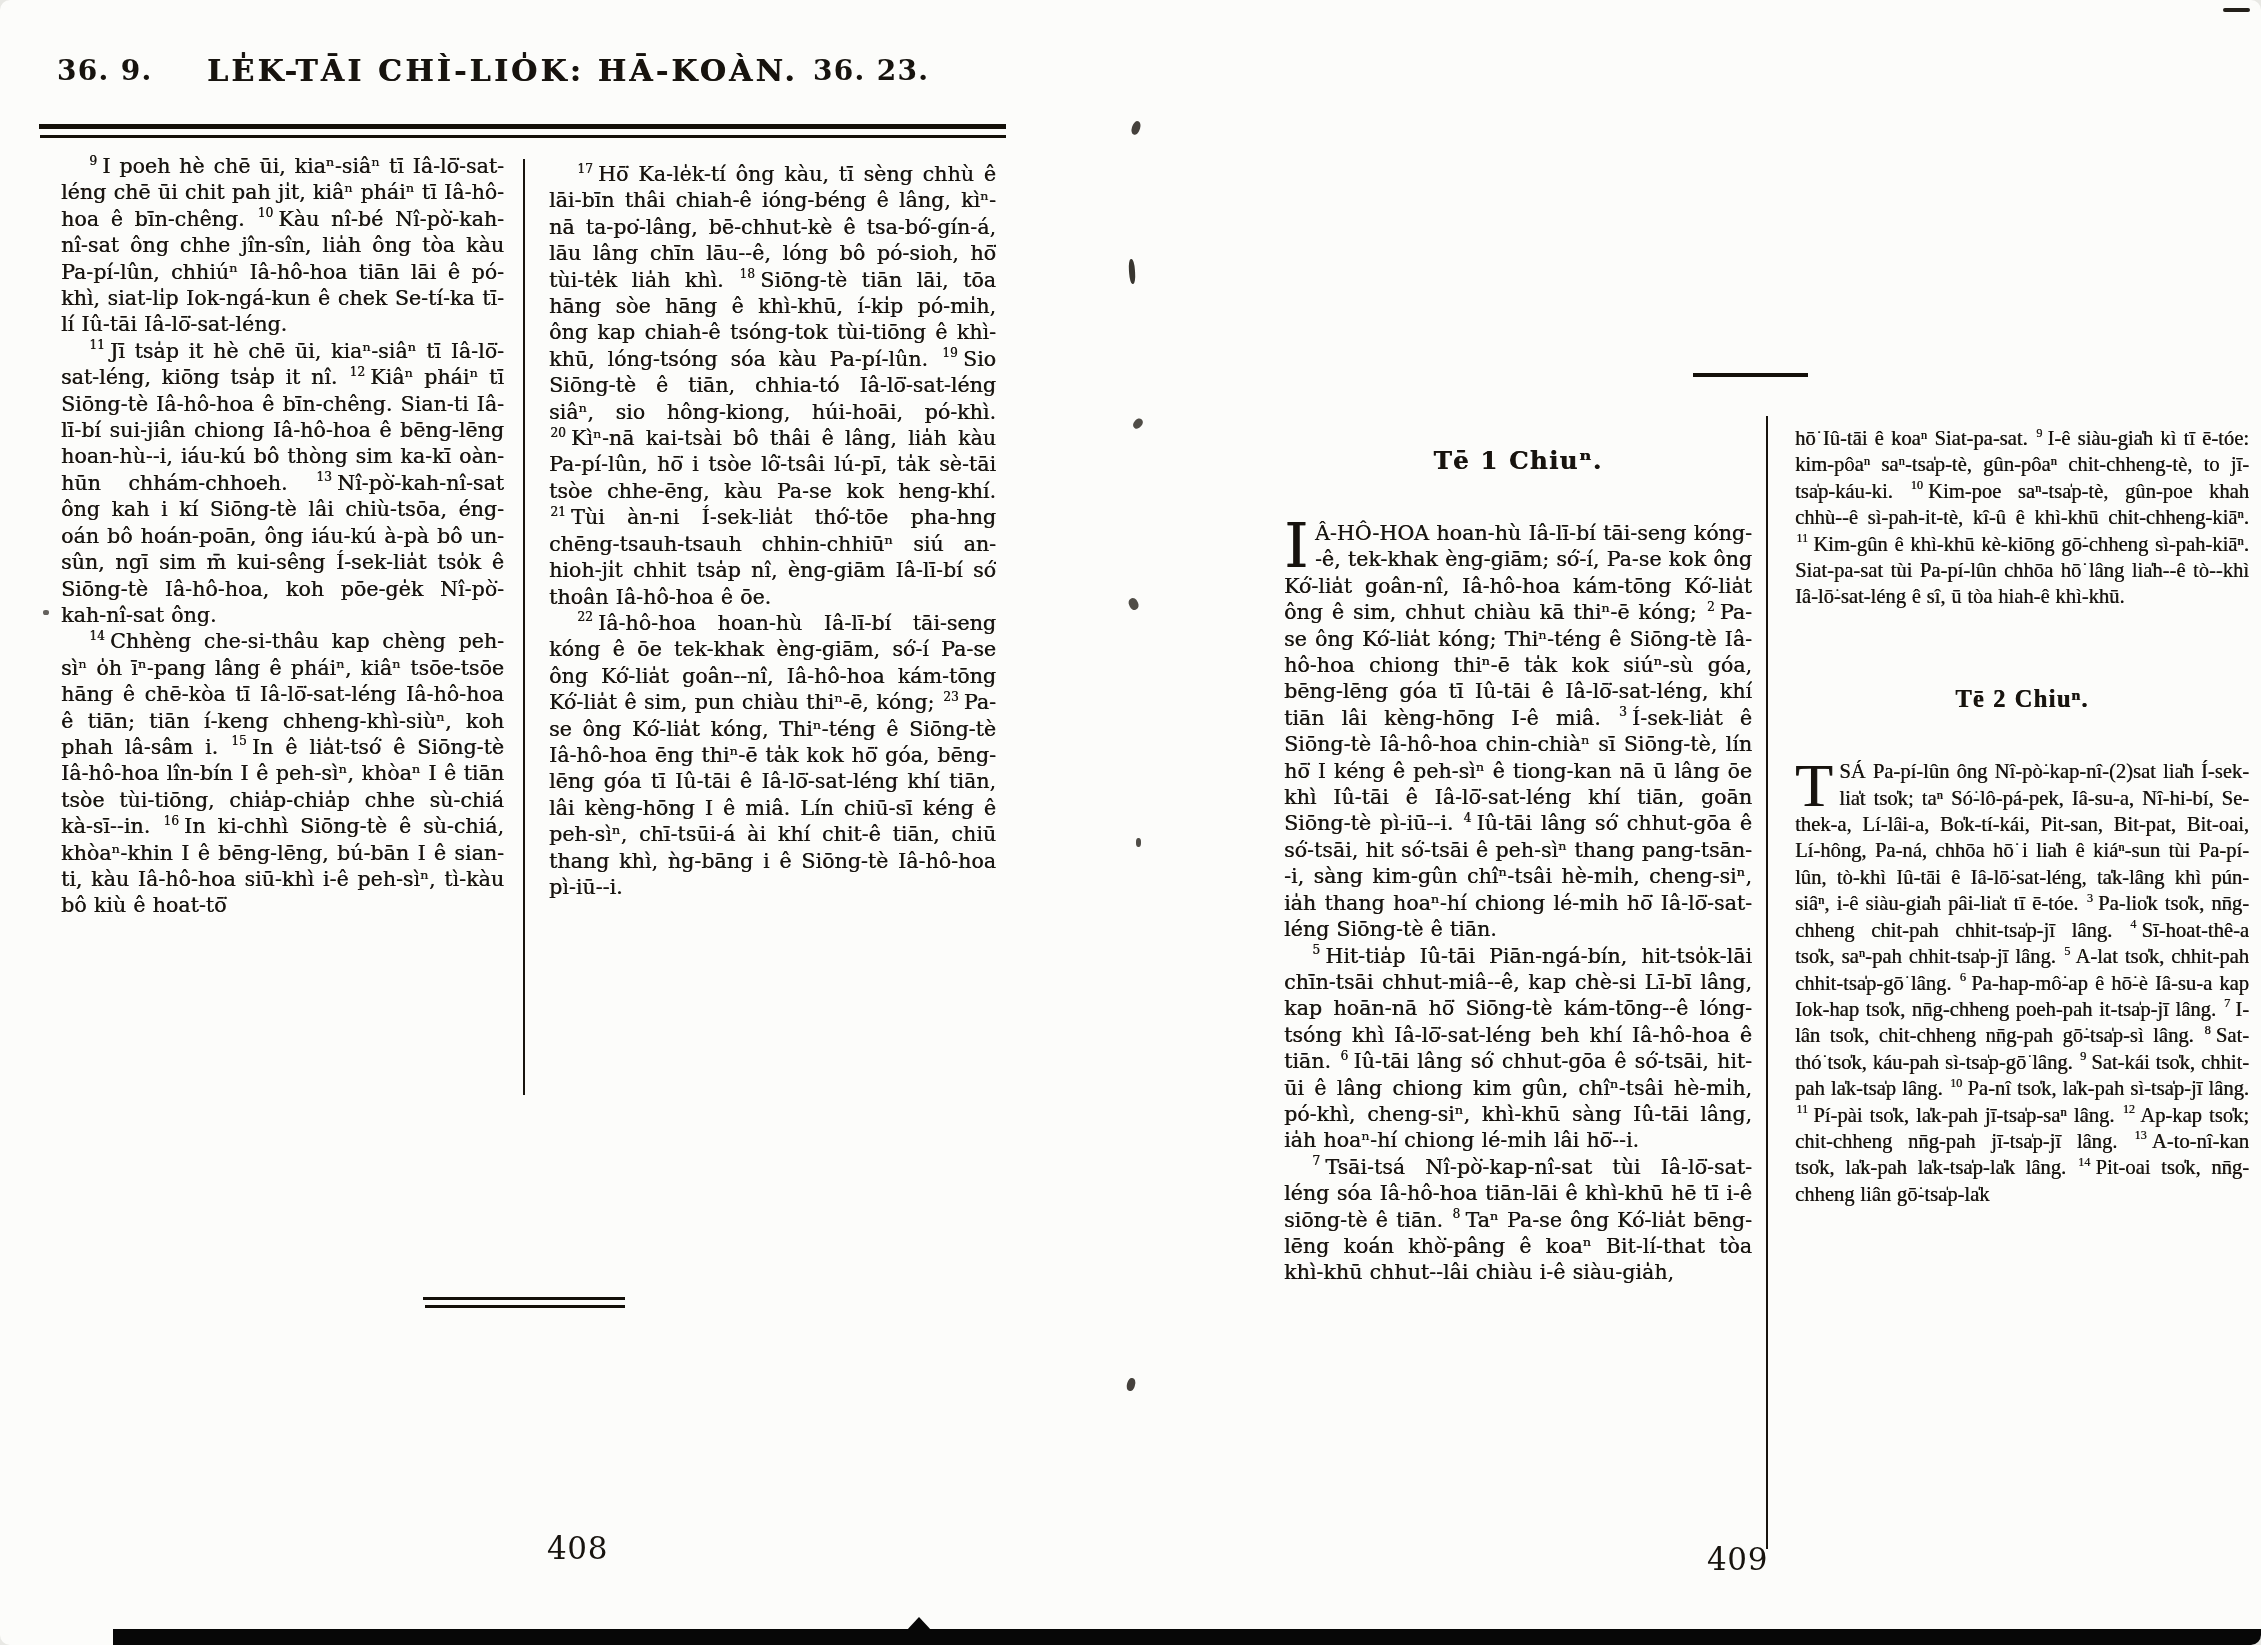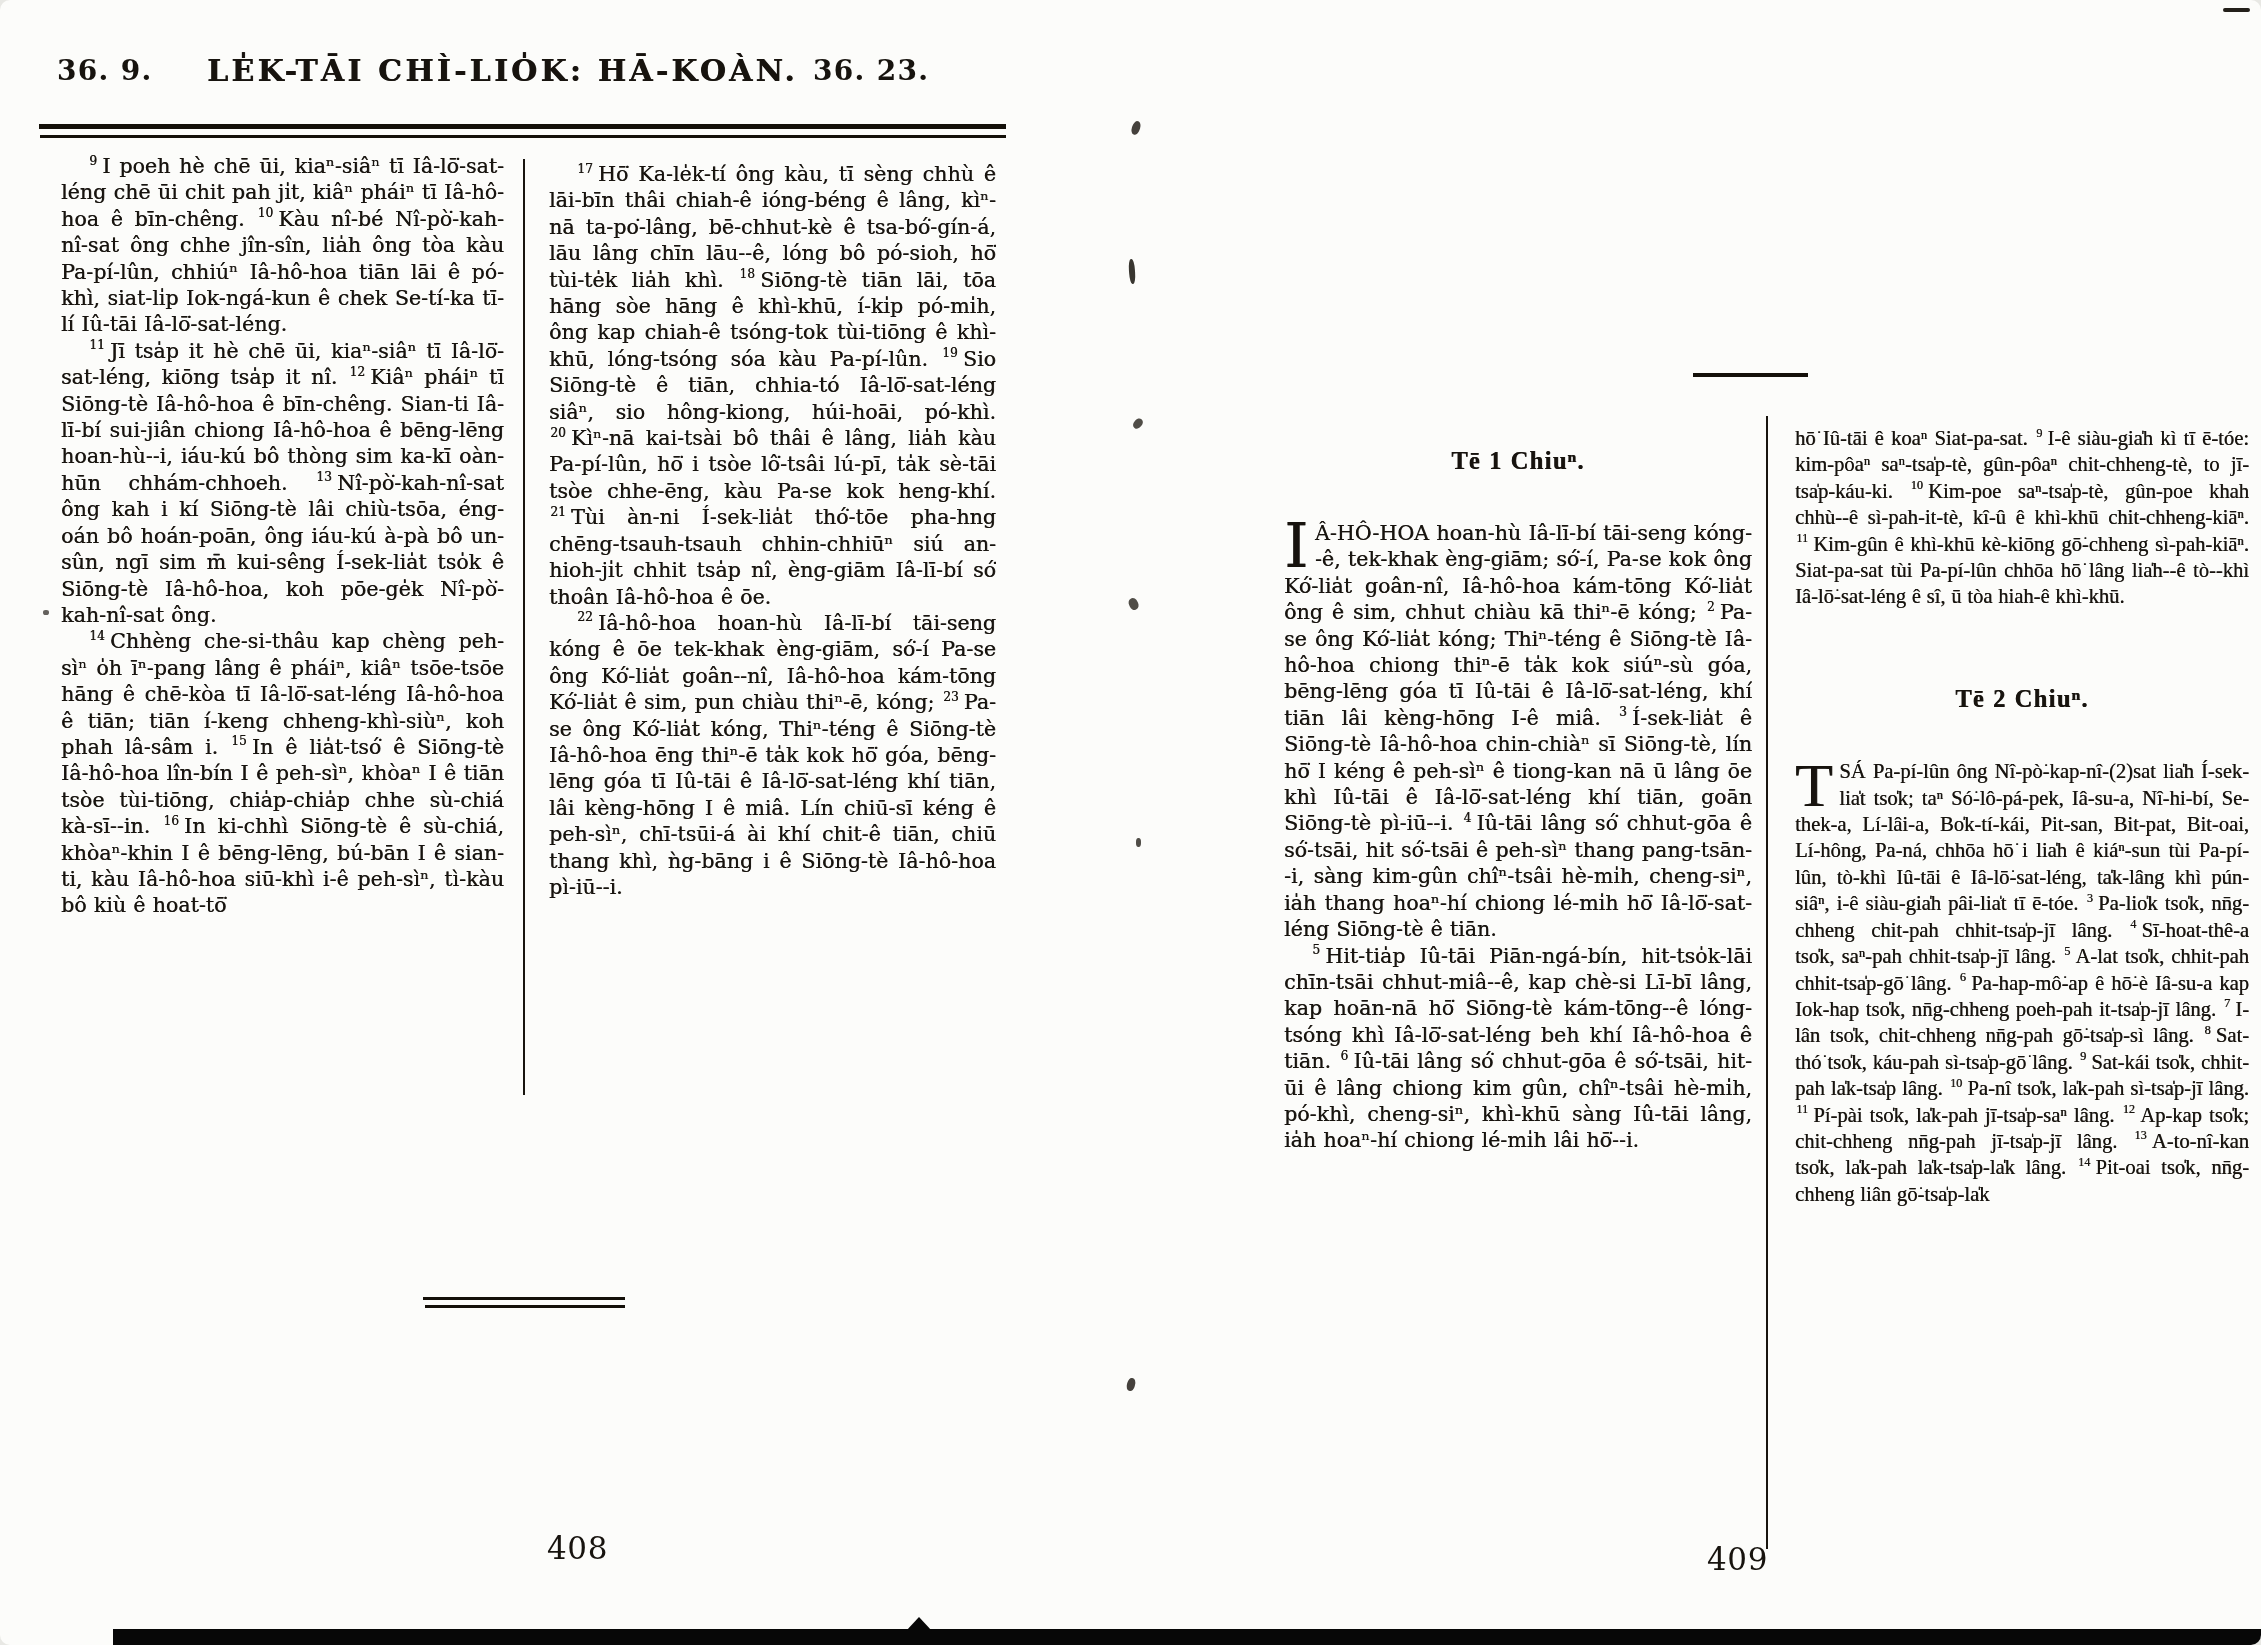--- a/index.html
+++ b/index.html
@@ -33,21 +33,21 @@
   #r-col2 { left:1795px; top:425px; width:454px; height:1133px;font-family:Liberation Serif, serif; }
   .v-divider { position:absolute; width:1.9px; background:#18140e; }
   #divider-left  { left:523px;  top:159px; height:936px; }
   #divider-right { left:1766px; top:416px; height:1133px; }
   .para { margin:0; }
   .para.indent { text-indent:27px; }
   sup.verse-num { font-size:12.2px; line-height:0; position:relative; top:-0.6px; vertical-align:super; margin:0 5.2px 0 1.3px; }
   .dropcap { float:left; font-size:62px; line-height:50px; padding:1.3px 6.4px 0 0; font-weight:normal; }
   .chapter-heading { font-size:24.5px; font-weight:bold; text-align:center; letter-spacing:1.3px;
                      margin:76px 0 46px; text-shadow:0.5px 0.3px 0 rgba(23,19,14,.9); }
-  .col > .chapter-heading:first-child { margin-top:2.6px;font-family:Liberation Serif, serif; }
+  .col > .chapter-heading:first-child { margin-top:2.6px; }
   
   #book-title {
     position:absolute; left:1534px; top:274px; width:445px;
     text-align:center; font-size:44px; font-weight:bold; letter-spacing:11.6px;
     text-shadow:0.6px 0.4px 0 rgba(23,19,14,.9);
   }
   #title-rule { left:1693px; top:373px; width:115px; height:3.9px; }
   
   #end-rule-a { left:423px; top:1297px; width:202px; height:3.2px; }
   #end-rule-b { left:425px; top:1305px; width:200px; height:2.6px; }
@@ -93,20 +93,21 @@
     </div>
   <div id="end-rule-a" class="rule"></div>
   <div id="end-rule-b" class="rule"></div>
   <div id="pagenum-left" class="page-number">408</div>
 
   <div id="title-rule" class="rule"></div>
   <div id="r-col1" class="col">
       <div class="chapter-heading">Tē 1 Chiuⁿ.</div>
       <p class="para"><span class="dropcap">I</span>Â-HÔ-HOA hoan-hù Iâ-lī-bí tāi-seng kóng--ê, tek-khak èng-giām; só͘-í, Pa-se kok ông Kó͘-lia̍t goân-nî, Iâ-hô-hoa kám-tōng Kó͘-lia̍t ông ê sim, chhut chiàu kā thiⁿ-ē kóng; <sup class="verse-num">2</sup>Pa-se ông Kó͘-lia̍t kóng; Thiⁿ-téng ê Siōng-tè Iâ-hô-hoa chiong thiⁿ-ē ta̍k kok siúⁿ-sù góa, bēng-lēng góa tī Iû-tāi ê Iâ-lō͘-sat-léng, khí tiān lâi kèng-hōng I-ê miâ. <sup class="verse-num">3</sup>Í-sek-lia̍t ê Siōng-tè Iâ-hô-hoa chin-chiàⁿ sī Siōng-tè, lín hō͘ I kéng ê peh-sìⁿ ê tiong-kan nā ū lâng ōe khì Iû-tāi ê Iâ-lō͘-sat-léng khí tiān, goān Siōng-tè pì-iū--i. <sup class="verse-num">4</sup>Iû-tāi lâng só͘ chhut-gōa ê só͘-tsāi, hit só͘-tsāi ê peh-sìⁿ thang pang-tsān--i, sàng kim-gûn chîⁿ-tsâi hè-mi̍h, cheng-siⁿ, ia̍h thang hoaⁿ-hí chiong lé-mi̍h hō͘ Iâ-lō͘-sat-léng Siōng-tè ê tiān.</p>
       <p class="para indent"><sup class="verse-num">5</sup>Hit-tia̍p Iû-tāi Piān-ngá-bín, hit-tso̍k-lāi chīn-tsāi chhut-miâ--ê, kap chè-si Lī-bī lâng, kap hoān-nā hō͘ Siōng-tè kám-tōng--ê lóng-tsóng khì Iâ-lō͘-sat-léng beh khí Iâ-hô-hoa ê tiān. <sup class="verse-num">6</sup>Iû-tāi lâng só͘ chhut-gōa ê só͘-tsāi, hit-ūi ê lâng chiong kim gûn, chîⁿ-tsâi hè-mi̍h, pó-khì, cheng-siⁿ, khì-khū sàng Iû-tāi lâng, ia̍h hoaⁿ-hí chiong lé-mi̍h lâi hō͘--i.</p>
+      <p class="para indent"><sup class="verse-num">7</sup>Tsāi-tsá Nî-pò͘-kap-nî-sat tùi Iâ-lō͘-sat-léng sóa Iâ-hô-hoa tiān-lāi ê khì-khū hē tī i-ê siōng-tè ê tiān. <sup class="verse-num">8</sup>Taⁿ Pa-se ông Kó͘-lia̍t bēng-lēng koán khò͘-pâng ê koaⁿ Bit-lí-that tòa khì-khū chhut--lâi chiàu i-ê siàu-gia̍h,</p>
     </div>
   <div id="divider-right" class="v-divider"></div>
   <div id="r-col2" class="col">
       <p class="para">hō͘ Iû-tāi ê koaⁿ Siat-pa-sat. <sup class="verse-num">9</sup>I-ê siàu-gia̍h kì tī ē-tóe: kim-pôaⁿ saⁿ-tsa̍p-tè, gûn-pôaⁿ chit-chheng-tè, to jī-tsa̍p-káu-ki. <sup class="verse-num">10</sup>Kim-poe saⁿ-tsa̍p-tè, gûn-poe khah chhù--ê sì-pah-it-tè, kî-û ê khì-khū chit-chheng-kiāⁿ. <sup class="verse-num">11</sup>Kim-gûn ê khì-khū kè-kiōng gō͘-chheng sì-pah-kiāⁿ. Siat-pa-sat tùi Pa-pí-lûn chhōa hō͘ lâng lia̍h--ê tò--khì Iâ-lō͘-sat-léng ê sî, ū tòa hiah-ê khì-khū.</p>
       <div class="chapter-heading">Tē 2 Chiuⁿ.</div>
       <p class="para"><span class="dropcap">T</span>SÁ Pa-pí-lûn ông Nî-pò͘-kap-nî-(2)sat lia̍h Í-sek-lia̍t tso̍k; taⁿ Só͘-lô-pá-pek, Iâ-su-a, Nî-hi-bí, Se-thek-a, Lí-lâi-a, Bo̍k-tí-kái, Pit-san, Bit-pat, Bit-oai, Lí-hông, Pa-ná, chhōa hō͘ i lia̍h ê kiáⁿ-sun tùi Pa-pí-lûn, tò-khì Iû-tāi ê Iâ-lō͘-sat-léng, ta̍k-lâng khì pún-siâⁿ, i-ê siàu-gia̍h pâi-lia̍t tī ē-tóe. <sup class="verse-num">3</sup>Pa-lio̍k tso̍k, nn̄g-chheng chit-pah chhit-tsa̍p-jī lâng. <sup class="verse-num">4</sup>Sī-hoat-thê-a tso̍k, saⁿ-pah chhit-tsa̍p-jī lâng. <sup class="verse-num">5</sup>A-lat tso̍k, chhit-pah chhit-tsa̍p-gō͘ lâng. <sup class="verse-num">6</sup>Pa-hap-mô͘-ap ê hō͘-è Iâ-su-a kap Iok-hap tso̍k, nn̄g-chheng poeh-pah it-tsa̍p-jī lâng. <sup class="verse-num">7</sup>I-lân tso̍k, chit-chheng nn̄g-pah gō͘-tsa̍p-sì lâng. <sup class="verse-num">8</sup>Sat-thó͘ tso̍k, káu-pah sì-tsa̍p-gō͘ lâng. <sup class="verse-num">9</sup>Sat-kái tso̍k, chhit-pah la̍k-tsa̍p lâng. <sup class="verse-num">10</sup>Pa-nî tso̍k, la̍k-pah sì-tsa̍p-jī lâng. <sup class="verse-num">11</sup>Pí-pài tso̍k, la̍k-pah jī-tsa̍p-saⁿ lâng. <sup class="verse-num">12</sup>Ap-kap tso̍k; chit-chheng nn̄g-pah jī-tsa̍p-jī lâng. <sup class="verse-num">13</sup>A-to-nî-kan tso̍k, la̍k-pah la̍k-tsa̍p-la̍k lâng. <sup class="verse-num">14</sup>Pit-oai tso̍k, nn̄g-chheng liân gō͘-tsa̍p-la̍k</p>
     </div>
   <div id="pagenum-right" class="page-number">409</div>
 
   <div id="speck1" class="ink-speck"></div>

